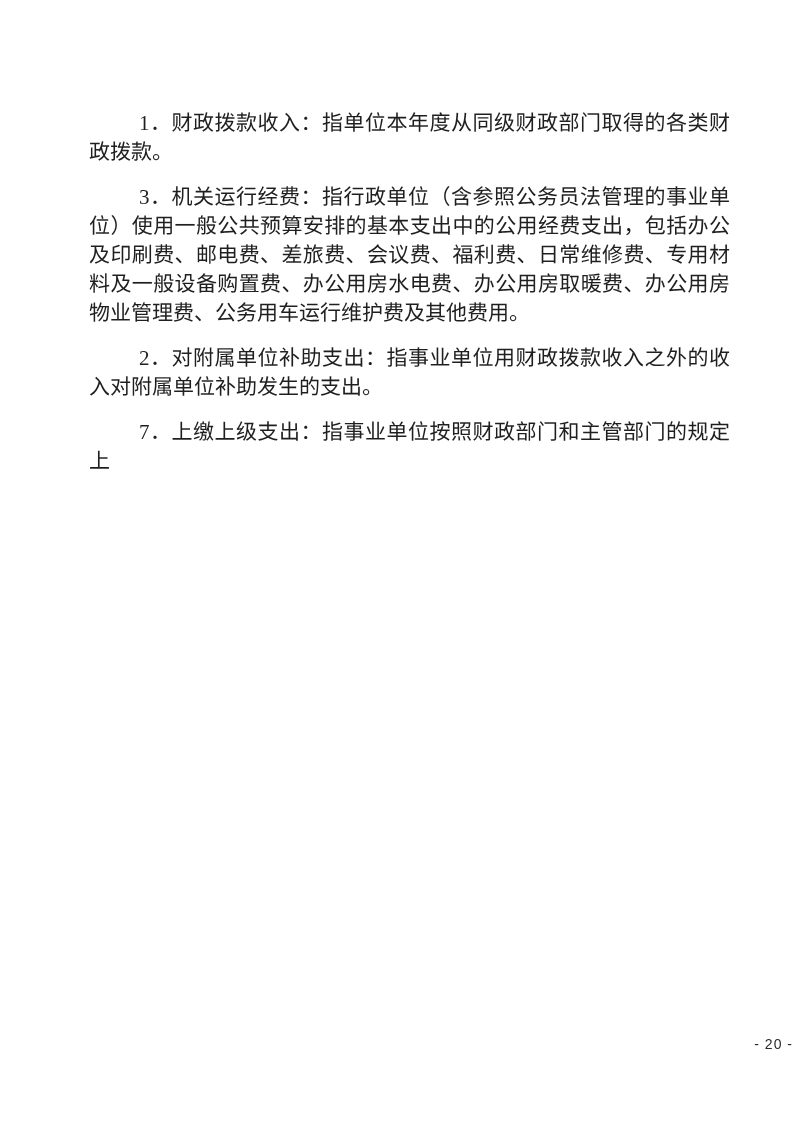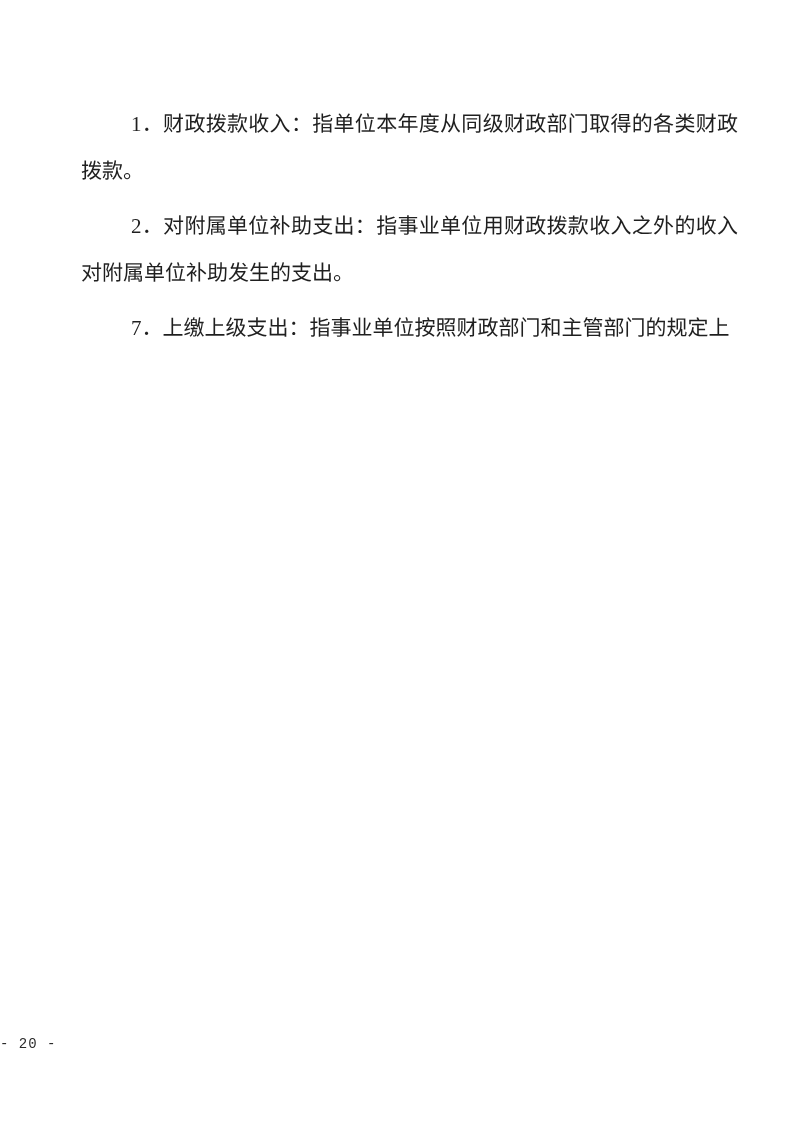--- a/index.html
+++ b/index.html
@@ -17,45 +17,46 @@
     font-family: "Liberation Serif", "DejaVu Serif", serif;
     color: #1f1f1f;
   }
   .body-text {
     position: absolute;
     left: 73px;
     top: 93px;
     width: 673px;
   }
   .para {
-    margin: 8px;
+    margin: 16px;
     padding: 0;
     font-size: 21px;
-    line-height: 47px;
+    line-height: 29px;
     text-align: justify;
     text-justify: inter-ideograph;
     text-indent: 50px;
     word-break: normal;
     letter-spacing: 0;
   }
   .footer {
     position: absolute;
     left: 0;
     top: 1036px;
     width: 100%;
-    text-align: left;
-    font-family: Liberation Mono, monospace;
+    text-align: right;
+    font-family: Liberation Sans, sans-serif;
     font-size: 14px;
     color: #2b2b2b;
     letter-spacing: 1px;
   }
 </style>
 </head>
 <body>
 
 <div class="page">
   <div class="body-text">
     <p class="para">1．财政拨款收入：指单位本年度从同级财政部门取得的各类财政拨款。</p>
+    <p class="para">3．机关运行经费：指行政单位（含参照公务员法管理的事业单位）使用一般公共预算安排的基本支出中的公用经费支出，包括办公及印刷费、邮电费、差旅费、会议费、福利费、日常维修费、专用材料及一般设备购置费、办公用房水电费、办公用房取暖费、办公用房物业管理费、公务用车运行维护费及其他费用。</p>
     <p class="para">2．对附属单位补助支出：指事业单位用财政拨款收入之外的收入对附属单位补助发生的支出。</p>
     <p class="para">7．上缴上级支出：指事业单位按照财政部门和主管部门的规定上</p>
   </div>
   <div class="footer">- 20 -</div>
 </div>
 
 </body></html>

